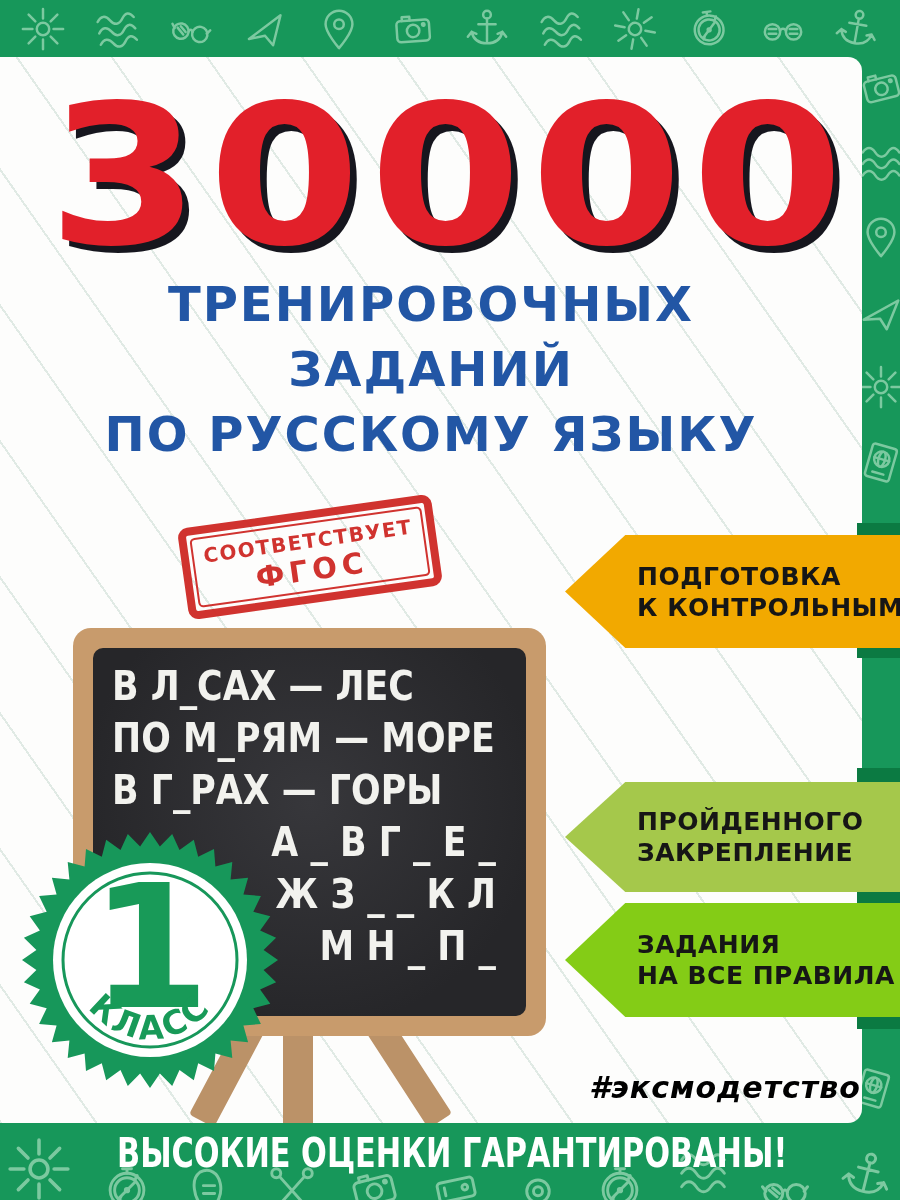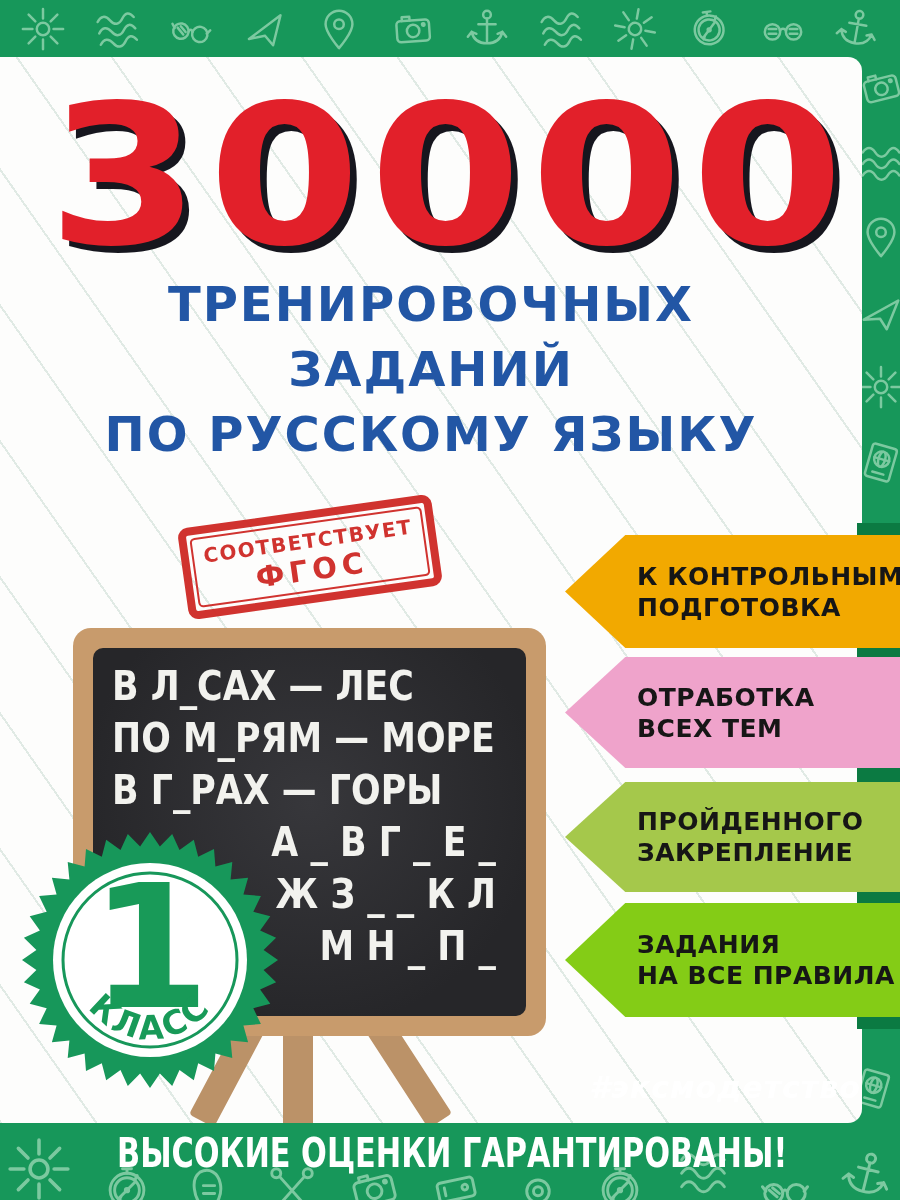--- a/index.html
+++ b/index.html
@@ -119,21 +119,21 @@
     color:#161616;font-weight:800;font-size:25px;line-height:31px;letter-spacing:.5px;
     white-space:nowrap;
   }
   .ribbon.r0{top:535px;height:113px;}
   .ribbon.r1{top:657px;height:111px;}
   .ribbon.r2{top:782px;height:110px;}
   .ribbon.r3{top:903px;height:114px;}
   
   .hashtag{
     position:absolute;left:580px;top:1070px;width:290px;z-index:2;text-align:center;
-    font-style:italic;font-weight:600;font-size:30px;color:#ffffff;letter-spacing:1px;
+    font-style:italic;font-weight:600;font-size:30px;color:#000000;letter-spacing:1px;
   }
   .hidden-defs{position:absolute;width:0;height:0;overflow:hidden;}
 </style>
 </head>
 <body>
 
 <svg class="hidden-defs" aria-hidden="true">
   <defs>
     <symbol id="d-sun" viewBox="0 0 48 48">
         <circle cx="24" cy="24" r="6.5"></circle>
@@ -320,26 +320,22 @@
     <circle cx="128" cy="128" r="97" fill="#ffffff"></circle>
     <circle cx="128" cy="128" r="87" fill="none" stroke="#17975a" stroke-width="3"></circle>
     <text x="128" y="175" text-anchor="middle" font-size="172" font-weight="800" fill="#189a58">1</text>
     <path id="badge-arc" d="M 66,175 A 76 76 0 0 0 190,175" fill="none"></path>
     <text font-size="33" font-weight="800" fill="#189a58" letter-spacing="3">
       <textPath href="#badge-arc" xlink:href="#badge-arc" startOffset="50%" text-anchor="middle">КЛАСС</textPath>
     </text>
   </svg>
 
   <div class="ribbon r0" style="background: rgb(242, 169, 0);">
+    <span>ПОДГОТОВКА</span>
     <span>К КОНТРОЛЬНЫМ</span>
-    <span>ПОДГОТОВКА</span>
-  </div>
-  <div class="ribbon r1" style="background: rgb(239, 163, 203);">
-    <span>ОТРАБОТКА</span>
-    <span>ВСЕХ ТЕМ</span>
   </div>
   <div class="ribbon r2" style="background: rgb(165, 200, 75);">
     <span>ПРОЙДЕННОГО</span>
     <span>ЗАКРЕПЛЕНИЕ</span>
   </div>
   <div class="ribbon r3" style="background: #84cc16;">
     <span>ЗАДАНИЯ</span>
     <span>НА ВСЕ ПРАВИЛА</span>
   </div>
 

